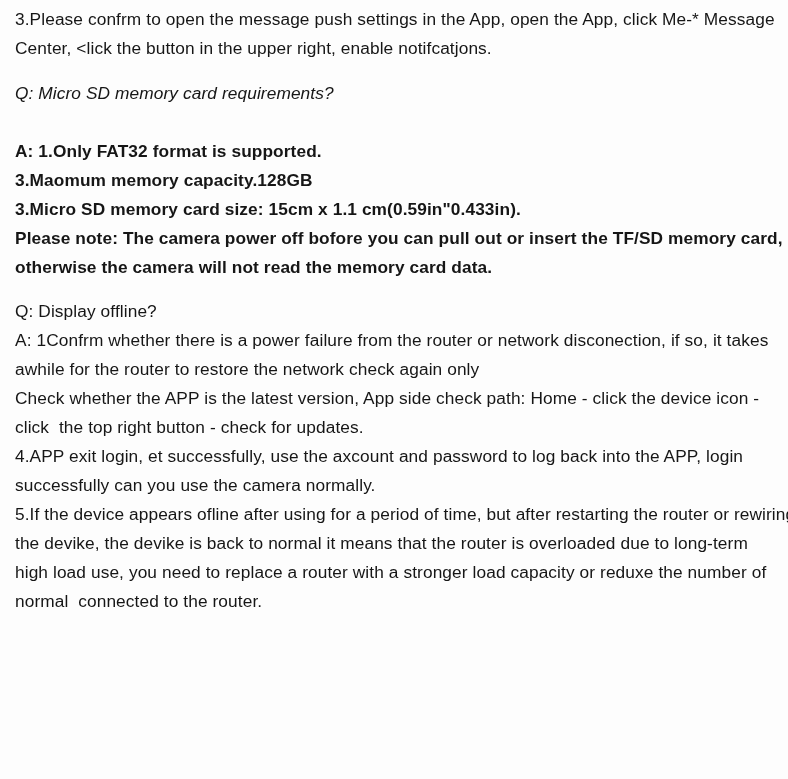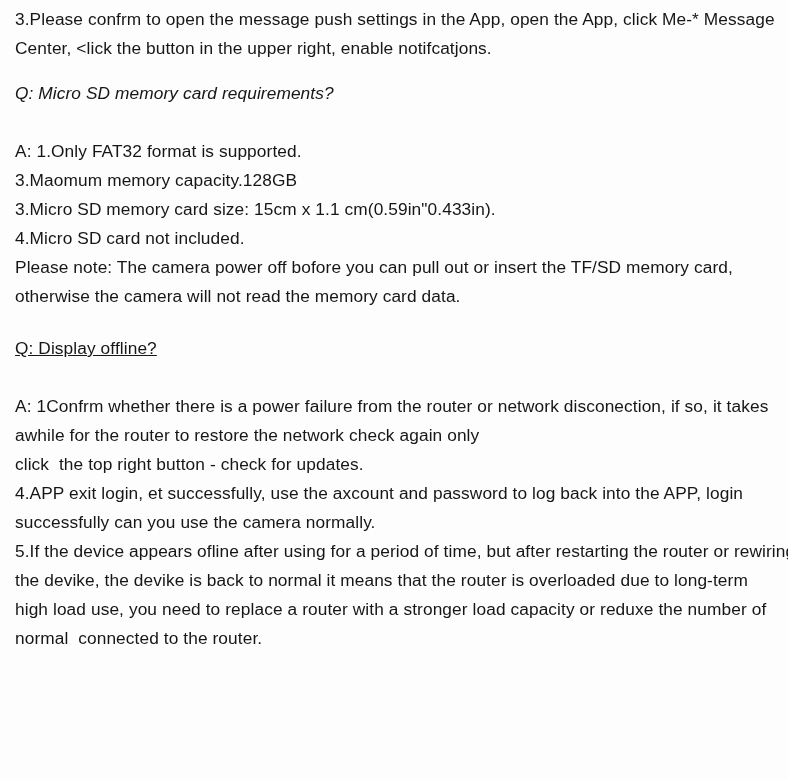--- a/index.html
+++ b/index.html
@@ -22,54 +22,54 @@
   }
   .para {
     margin: 0;
   }
   .line {
     white-space: pre;      
     letter-spacing: 0.1px;
   }
   
   #p2 { margin-top: 16px; font-style: italic; }
-  #p3 { margin-top: 29px; }
-  #p4 { margin-top: 23px; text-decoration: underline; }
-  #p5 { margin-top: 29px; }
+  #p3 { margin-top: 29px; font-weight: bold; }
+  #p4 { margin-top: 15px; }
+  #p5 { }
 </style>
 </head>
 <body>
 
 <div class="page">
 
   <div class="para" id="p1">
     <div class="line">3.Please confrm to open the message push settings in the App, open the App, click Me-* Message</div>
     <div class="line">Center, &lt;lick the button in the upper right, enable notifcatjons.</div>
   </div>
 
   <div class="para" id="p2">
     <div class="line">Q: Micro SD memory card requirements?</div>
   </div>
 
   <div class="para" id="p3">
     <div class="line">A: 1.Only FAT32 format is supported.</div>
     <div class="line">3.Maomum memory capacity.128GB</div>
     <div class="line">3.Micro SD memory card size: 15cm x 1.1 cm(0.59in"0.433in).</div>
-    <div class="line">4.Micro SD card not included.</div>
     <div class="line">Please note: The camera power off bofore you can pull out or insert the TF/SD memory card,</div>
     <div class="line">otherwise the camera will not read the memory card data.</div>
   </div>
 
   <div class="para" id="p4">
     <div class="line">Q: Display offline?</div>
   </div>
 
   <div class="para" id="p5">
     <div class="line">A: 1Confrm whether there is a power failure from the router or network disconection, if so, it takes</div>
     <div class="line">awhile for the router to restore the network check again only</div>
+    <div class="line">Check whether the APP is the latest version, App side check path: Home - click the device icon -</div>
     <div class="line">click  the top right button - check for updates.</div>
     <div class="line">4.APP exit login, et successfully, use the axcount and password to log back into the APP, login</div>
     <div class="line">successfully can you use the camera normally.</div>
     <div class="line">5.If the device appears ofline after using for a period of time, but after restarting the router or rewiring</div>
     <div class="line">the devike, the devike is back to normal it means that the router is overloaded due to long-term</div>
     <div class="line">high load use, you need to replace a router with a stronger load capacity or reduxe the number of</div>
     <div class="line">normal  connected to the router.</div>
   </div>
 
 </div>

